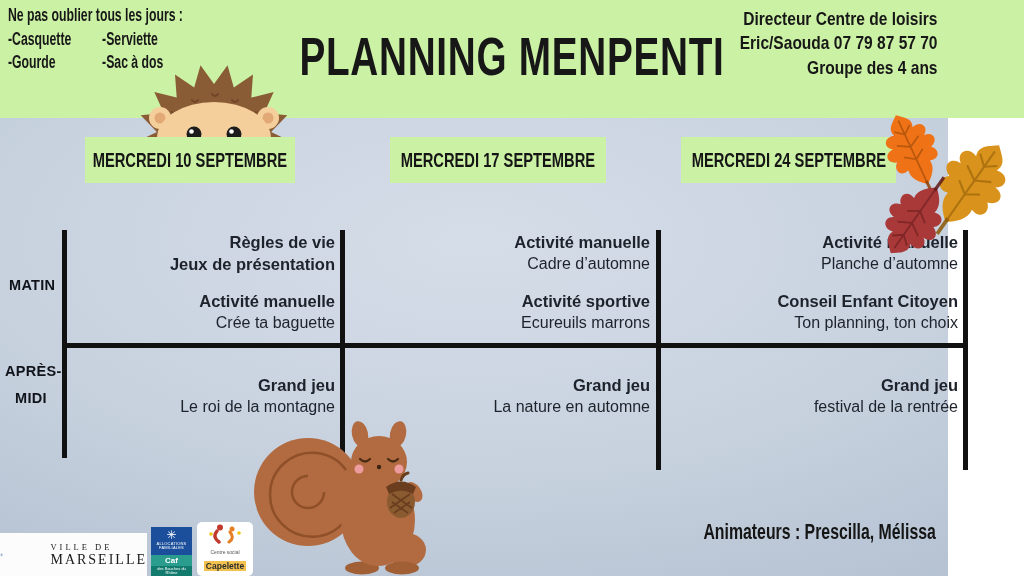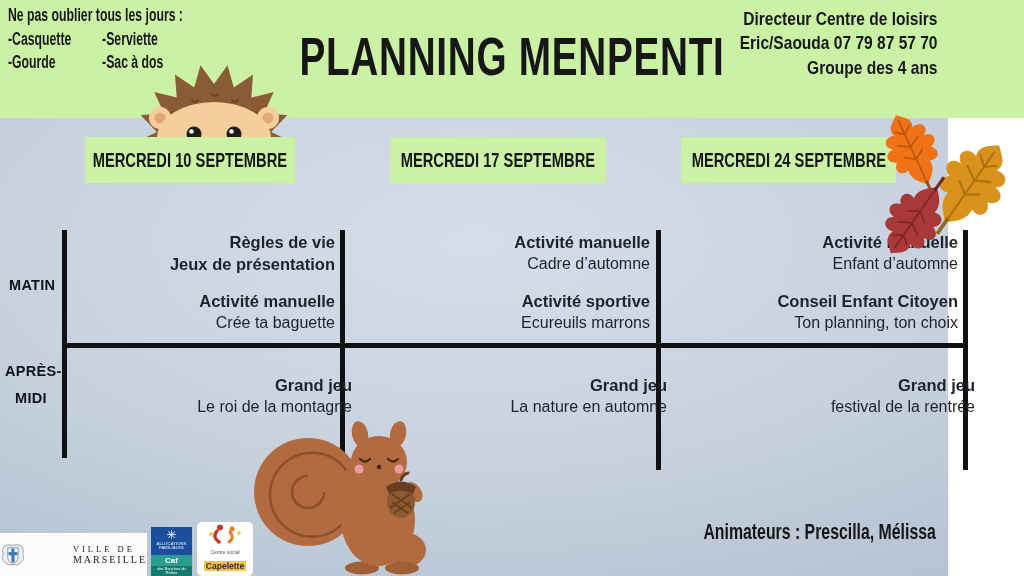--- a/index.html
+++ b/index.html
@@ -30,29 +30,29 @@
   
   .row-label{position:absolute;font-weight:bold;font-size:14.5px;color:#10141a;letter-spacing:.3px;z-index:4;}
   #label-matin{left:9px;top:277px;}
   #label-apres{left:5px;top:363px;text-align:left;}
   #label-apres .mid{margin-top:11px;margin-left:10px;}
   
   .cell{position:absolute;text-align:right;color:#1d222b;z-index:4;}
   .cell .b{font-weight:bold;font-size:16.5px;line-height:22px;}
   .cell .r{font-weight:normal;font-size:16px;line-height:22px;}
   .cell .block{margin-bottom:15px;}
-  .matin{top:231px;} .apres{top:374px;margin-left:17px;}
+  .matin{top:231px;} .apres{top:374px;}
   .col1{left:67px;width:268px} .col2{left:350px;width:300px} .col3{left:666px;width:292px}
   
   .animators{position:absolute;right:12px;top:519px;font-weight:bold;font-size:22px;color:#151515;
     transform:scaleX(.72);transform-origin:100% 0;white-space:nowrap;z-index:5;}
   .logo-strip{position:absolute;left:0;top:533px;width:147px;height:43px;background:#fcfcfc;display:flex;align-items:center;z-index:5;gap:44px;}
   .marseille-text{margin-left:3px;color:#1a1a1a;font-family:"Liberation Serif",serif;}
   .marseille-text .l1{font-size:8.5px;letter-spacing:3px;}
-  .marseille-text .l2{font-size:10px;letter-spacing:2px;}
+  .marseille-text .l2{font-size:14px;letter-spacing:2px;}
   .caf{position:absolute;left:151px;top:527px;width:41px;height:49px;z-index:5;display:flex;flex-direction:column;}
   .caf-top{background:#1b4f9c;height:28px;color:#fff;text-align:center;line-height:1;}
   .caf-emblem{font-size:12px;display:block;padding-top:2px;}
   .caf-alloc{font-size:4px;letter-spacing:.2px;display:block;padding-top:1px;}
   .caf-mid{background:#2a9d8f;height:11px;color:#fff;font-weight:bold;font-size:8px;text-align:center;line-height:11px;}
   .caf-bot{background:#137a6e;height:10px;color:#fff;font-size:4px;text-align:center;line-height:1.1;padding-top:1px;box-sizing:border-box;}
   .capelette{position:absolute;left:197px;top:522px;width:56px;height:54px;background:#fff;border-radius:5px;z-index:5;text-align:center;box-sizing:border-box;padding-top:2px;}
   .cap-line1{font-size:5px;color:#555;margin-top:1px;}
   .cap-line2{font-size:8.5px;font-weight:bold;color:#2c2c2c;background:#f2c14e;display:inline-block;padding:0 2px;margin-top:1px;}
 </style>
@@ -148,21 +148,21 @@
       <div class="r">Cadre d’automne</div>
     </div>
     <div class="block">
       <div class="b">Activité sportive</div>
       <div class="r">Ecureuils marrons</div>
     </div>
   </div>
   <div class="cell matin col3">
     <div class="block">
       <div class="b">Activité manuelle</div>
-      <div class="r">Enfant d’automne</div>
+      <div class="r">Planche d’automne</div>
     </div>
     <div class="block">
       <div class="b">Conseil Enfant Citoyen</div>
       <div class="r">Ton planning, ton choix</div>
     </div>
   </div>
 
   <div class="cell apres col1">
     <div class="b">Grand jeu</div>
     <div class="r">Le roi de la montagne</div>

